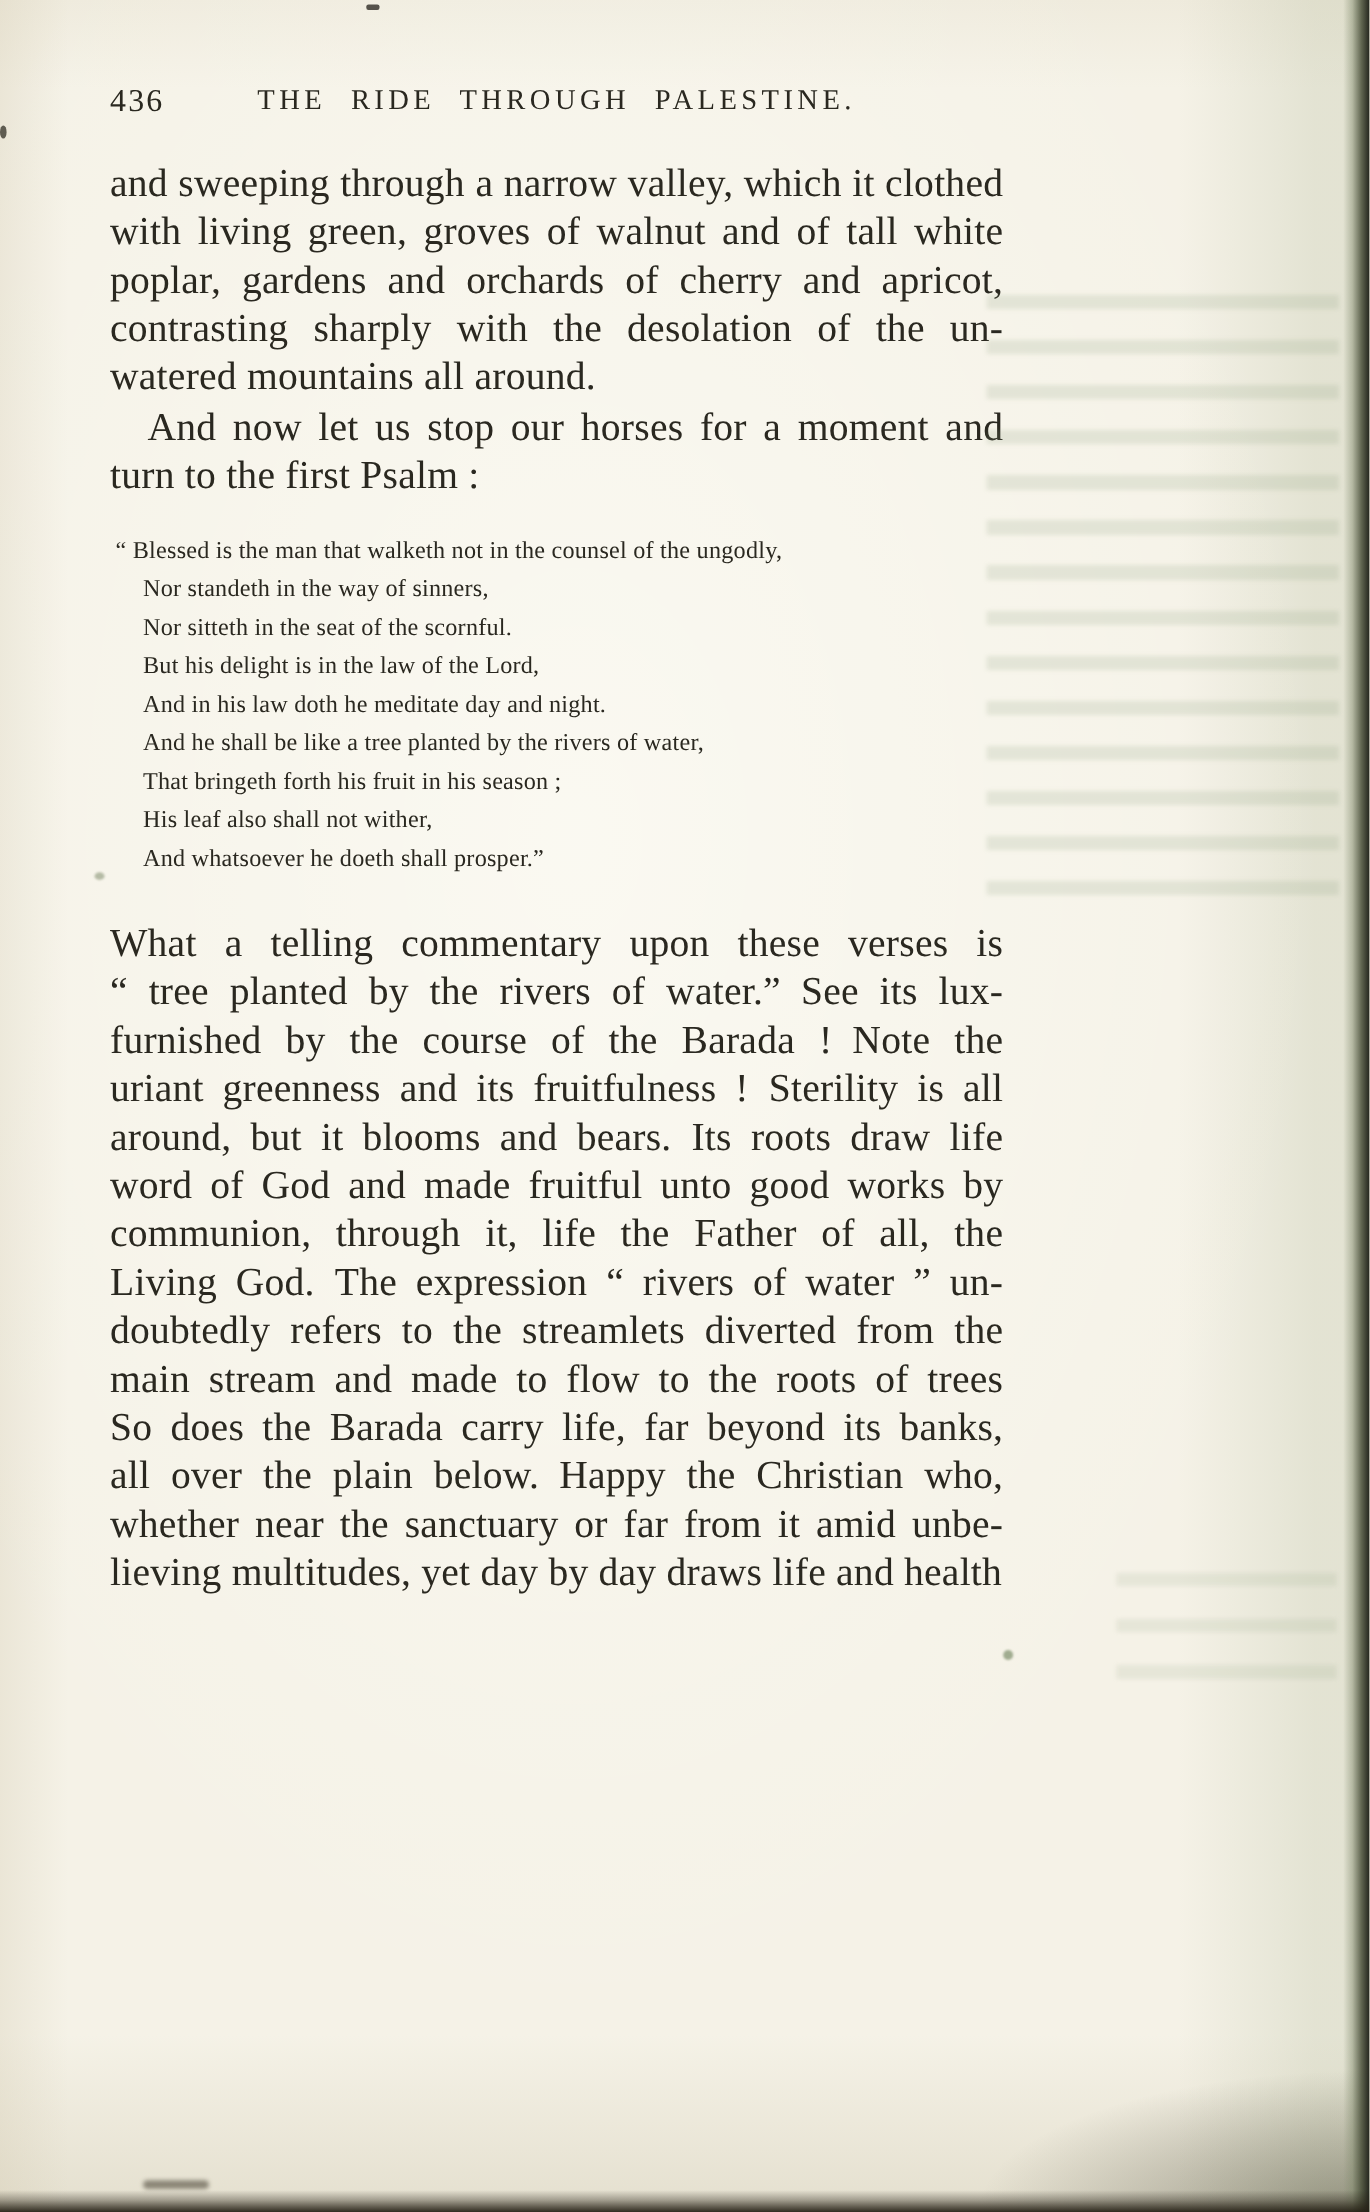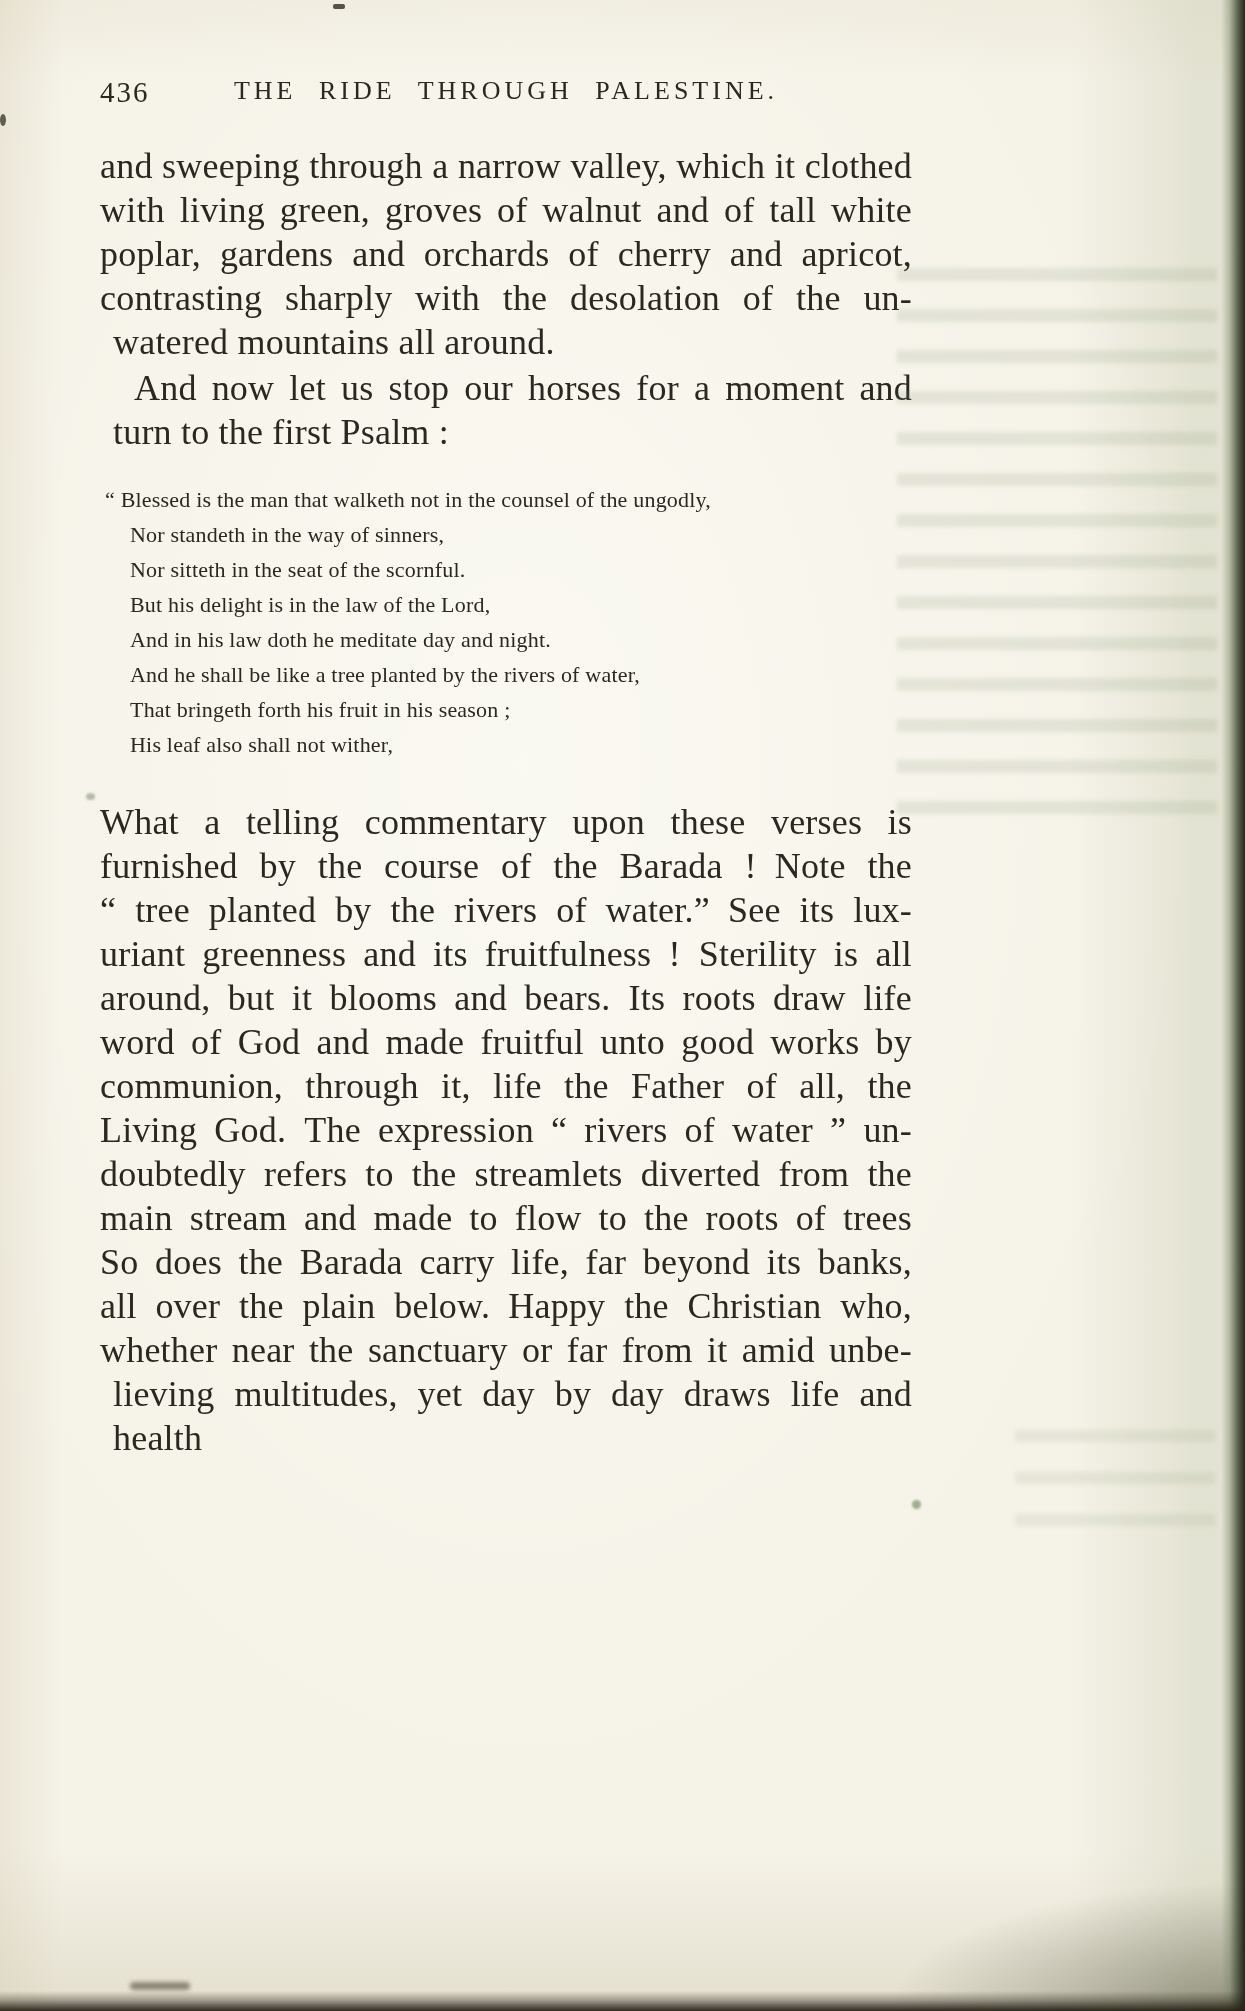--- a/index.html
+++ b/index.html
@@ -35,21 +35,21 @@
   }
   .running-title {
     display: block; text-align: center;
     font-size: 26px;
     letter-spacing: 4px; word-spacing: 12px;
     padding-top: 2px;
   }
 
   .para { font-size: 36px; line-height: 44px; letter-spacing: 0.2px; }
   .para .line { text-align: justify; text-align-last: justify; }
-  .para .line.last { text-align-last: left; margin-left: 13px; }
+  .para .line.last { text-align-last: left; }
 
   .p1 { margin-top: 32px; }
   .p2 { margin-top: 2px; }
   .p2 .line:first-child { text-indent: 34px; }
   .p3 { margin-top: 38px; }
 
   .quote { margin-top: 28px; font-size: 22px; line-height: 35px; letter-spacing: 0.2px; }
   .quote .line { margin-left: 30px; text-align: left; }
   .quote .line:first-child { margin-left: 5px; }
 
@@ -127,26 +127,27 @@
 
     <blockquote class="quote" style="margin:28px 0 0 0; padding:0;">
         <div class="line">“ Blessed is the man that walketh not in the counsel of the ungodly,</div>
         <div class="line">Nor standeth in the way of sinners,</div>
         <div class="line">Nor sitteth in the seat of the scornful.</div>
         <div class="line">But his delight is in the law of the Lord,</div>
         <div class="line">And in his law doth he meditate day and night.</div>
         <div class="line">And he shall be like a tree planted by the rivers of water,</div>
         <div class="line">That bringeth forth his fruit in his season ;</div>
         <div class="line">His leaf also shall not wither,</div>
+        <div class="line last">And whatsoever he doeth shall prosper.”</div>
       </blockquote>
 
     <div class="para p3">
         <div class="line">What a telling commentary upon these verses is</div>
+        <div class="line">“ tree planted by the rivers of water.” See its lux-</div>
         <div class="line">furnished by the course of the Barada ! Note the</div>
-        <div class="line">“ tree planted by the rivers of water.” See its lux-</div>
         <div class="line">uriant greenness and its fruitfulness ! Sterility is all</div>
         <div class="line">around, but it blooms and bears. Its roots draw life</div>
         <div class="line">word of God and made fruitful unto good works by</div>
         <div class="line">communion, through it, life the Father of all, the</div>
         <div class="line">Living God. The expression “ rivers of water ” un-</div>
         <div class="line">doubtedly refers to the streamlets diverted from the</div>
         <div class="line">main stream and made to flow to the roots of trees</div>
         <div class="line">So does the Barada carry life, far beyond its banks,</div>
         <div class="line">all over the plain below. Happy the Christian who,</div>
         <div class="line">whether near the sanctuary or far from it amid unbe-</div>

